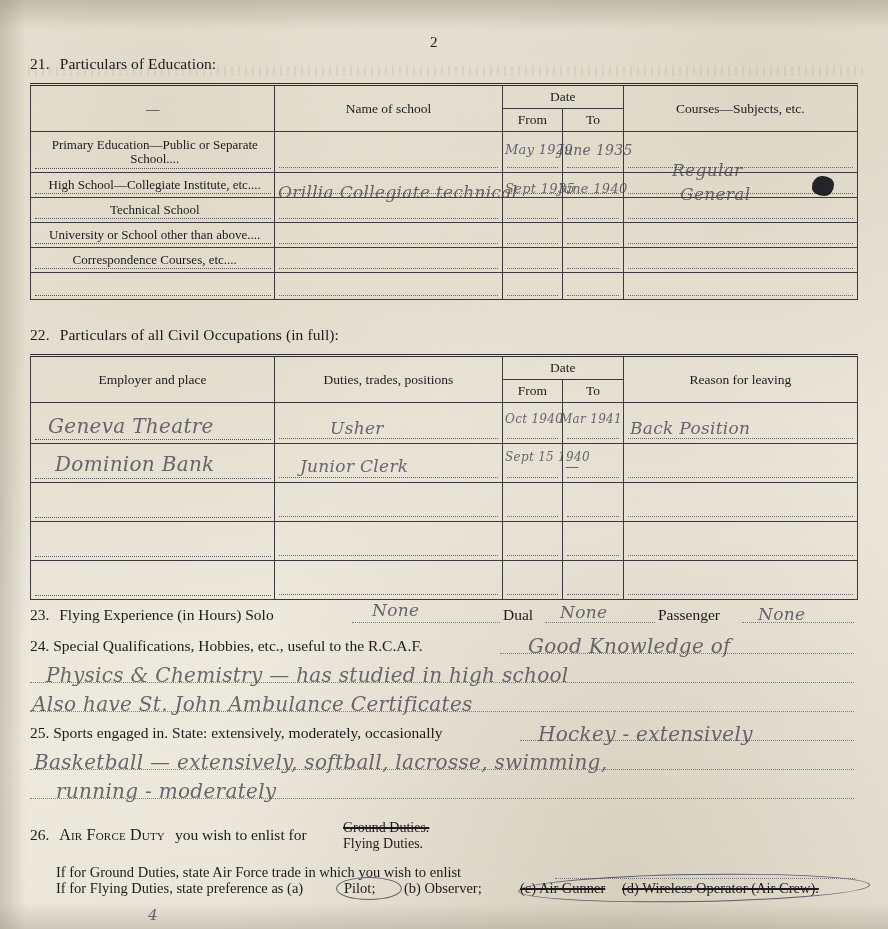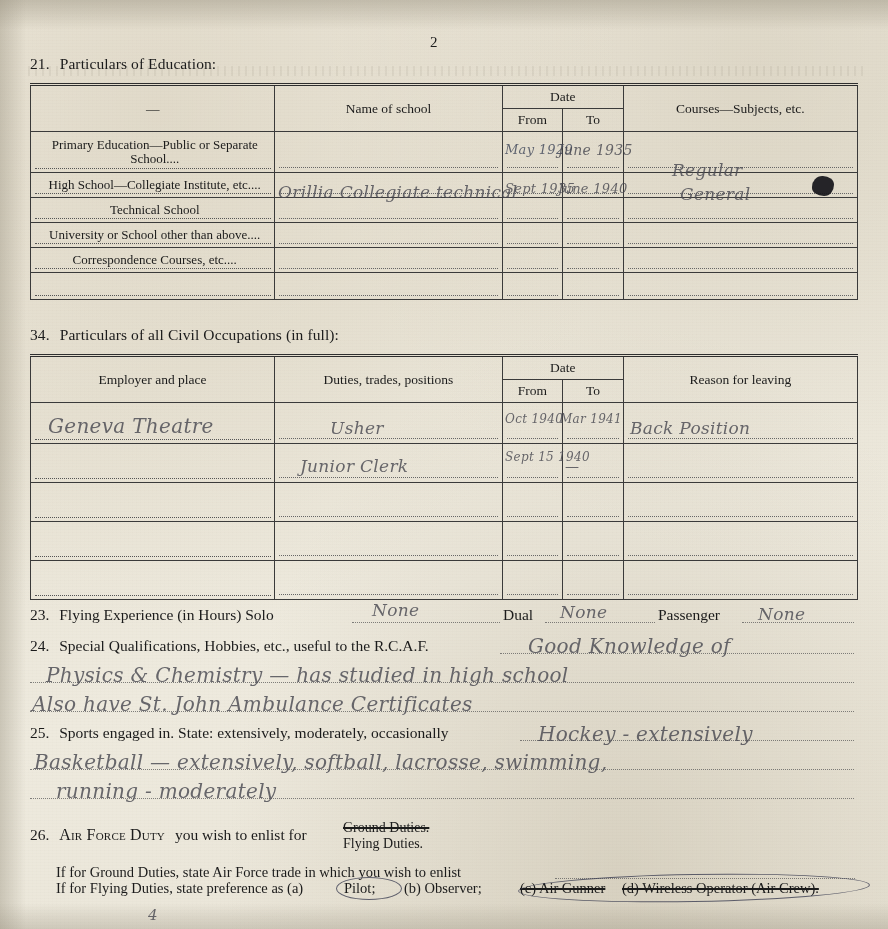--- a/index.html
+++ b/index.html
@@ -311,21 +311,21 @@
     <div class="hw s2" style="left:672px; top:160px;">Regular</div>
 
     <div class="hw s2" style="left:278px; top:182px;">Orillia Collegiate technical</div>
     <div class="hw s2" style="left:505px; top:181px; font-size:13px;">Sept 1935</div>
     <div class="hw s2" style="left:558px; top:181px; font-size:13px;">June 1940</div>
     <div class="hw s2" style="left:680px; top:184px;">General</div>
 
     <div class="ink-blot" style="left:812px; top:176px; width:22px; height:20px;"></div>
 
     <div class="sec-label" style="left:30px; top:326px;">
-      <span>34.</span>
+      <span>22.</span>
       <span style="margin-left:6px;">Particulars of all Civil Occupations (in full):</span>
     </div>
 
     <table class="tbl" style="left:30px; top:354px; width:828px;">
       <tbody>
           <tr>
         <td class="hdr dbl-top" rowspan="2" style="width:245px; height:26px;">Employer and place</td>
         <td class="hdr dbl-top" rowspan="2" style="width:228px;">Duties, trades, positions</td>
         <td class="hdr dbl-top" colspan="2" style="width:120px; height:22px;">Date</td>
         <td class="hdr dbl-top" rowspan="2" style="width:235px;">Reason for leaving</td>
@@ -421,51 +421,52 @@
       </tr>
     </tbody>
       </table>
 
     <div class="hw s3" style="left:48px; top:414px;">Geneva Theatre</div>
     <div class="hw s2" style="left:330px; top:418px;">Usher</div>
     <div class="hw s1" style="left:505px; top:412px; font-size:12px;">Oct 1940</div>
     <div class="hw s1" style="left:560px; top:412px; font-size:12px;">Mar 1941</div>
     <div class="hw s2" style="left:630px; top:418px;">Back Position</div>
 
+    <div class="hw s3" style="left:55px; top:452px;">Dominion Bank</div>
     <div class="hw s2" style="left:300px; top:456px;">Junior Clerk</div>
     <div class="hw s1" style="left:505px; top:450px; font-size:12px;">Sept 15 1940</div>
     <div class="hw s1" style="left:565px; top:458px; font-size:14px;">—</div>
 
     <div class="q-line" style="left:30px; top:606px;">
       <span>23.</span>
       <span style="margin-left:6px;">Flying Experience (in Hours) Solo</span>
     </div>
     <div class="dotline" style="left:352px; top:622px; width:148px;"></div>
     <div class="hw s4" style="left:372px; top:600px;">None</div>
     <div class="q-line" style="left:503px; top:606px;">Dual</div>
     <div class="dotline" style="left:545px; top:622px; width:110px;"></div>
     <div class="hw s4" style="left:560px; top:602px;">None</div>
     <div class="q-line" style="left:658px; top:606px;">Passenger</div>
     <div class="dotline" style="left:742px; top:622px; width:112px;"></div>
     <div class="hw s4" style="left:758px; top:604px;">None</div>
 
     <div class="q-line" style="left:30px; top:637px;">
       <span>24.</span>
-      <span style="margin-left:6px;">Special Qualifications, Hobbies, etc., useful to the R.C.A.F.</span>
+      <span style="margin-left:0;">Special Qualifications, Hobbies, etc., useful to the R.C.A.F.</span>
     </div>
     <div class="dotline" style="left:500px; top:653px; width:354px;"></div>
     <div class="dotline" style="left:30px; top:682px; width:824px;"></div>
     <div class="dotline" style="left:30px; top:711px; width:824px;"></div>
     <div class="hw s3" style="left:528px; top:634px;">Good Knowledge of</div>
     <div class="hw s3" style="left:46px; top:663px;">Physics &amp; Chemistry — has studied in high school</div>
     <div class="hw s3" style="left:32px; top:692px;">Also have St. John Ambulance Certificates</div>
 
     <div class="q-line" style="left:30px; top:724px;">
       <span>25.</span>
-      <span style="margin-left:6px;">Sports engaged in.   State: extensively, moderately, occasionally</span>
+      <span style="">Sports engaged in.   State: extensively, moderately, occasionally</span>
     </div>
     <div class="dotline" style="left:520px; top:740px; width:334px;"></div>
     <div class="dotline" style="left:30px; top:769px; width:824px;"></div>
     <div class="dotline" style="left:30px; top:798px; width:824px;"></div>
     <div class="hw s3" style="left:538px; top:722px;">Hockey - extensively</div>
     <div class="hw s3" style="left:34px; top:750px;">Basketball — extensively, softball, lacrosse, swimming,</div>
     <div class="hw s3" style="left:56px; top:779px;">running - moderately</div>
 
     <div class="q-line" style="left:30px; top:826px;">
       <span>26.</span>

